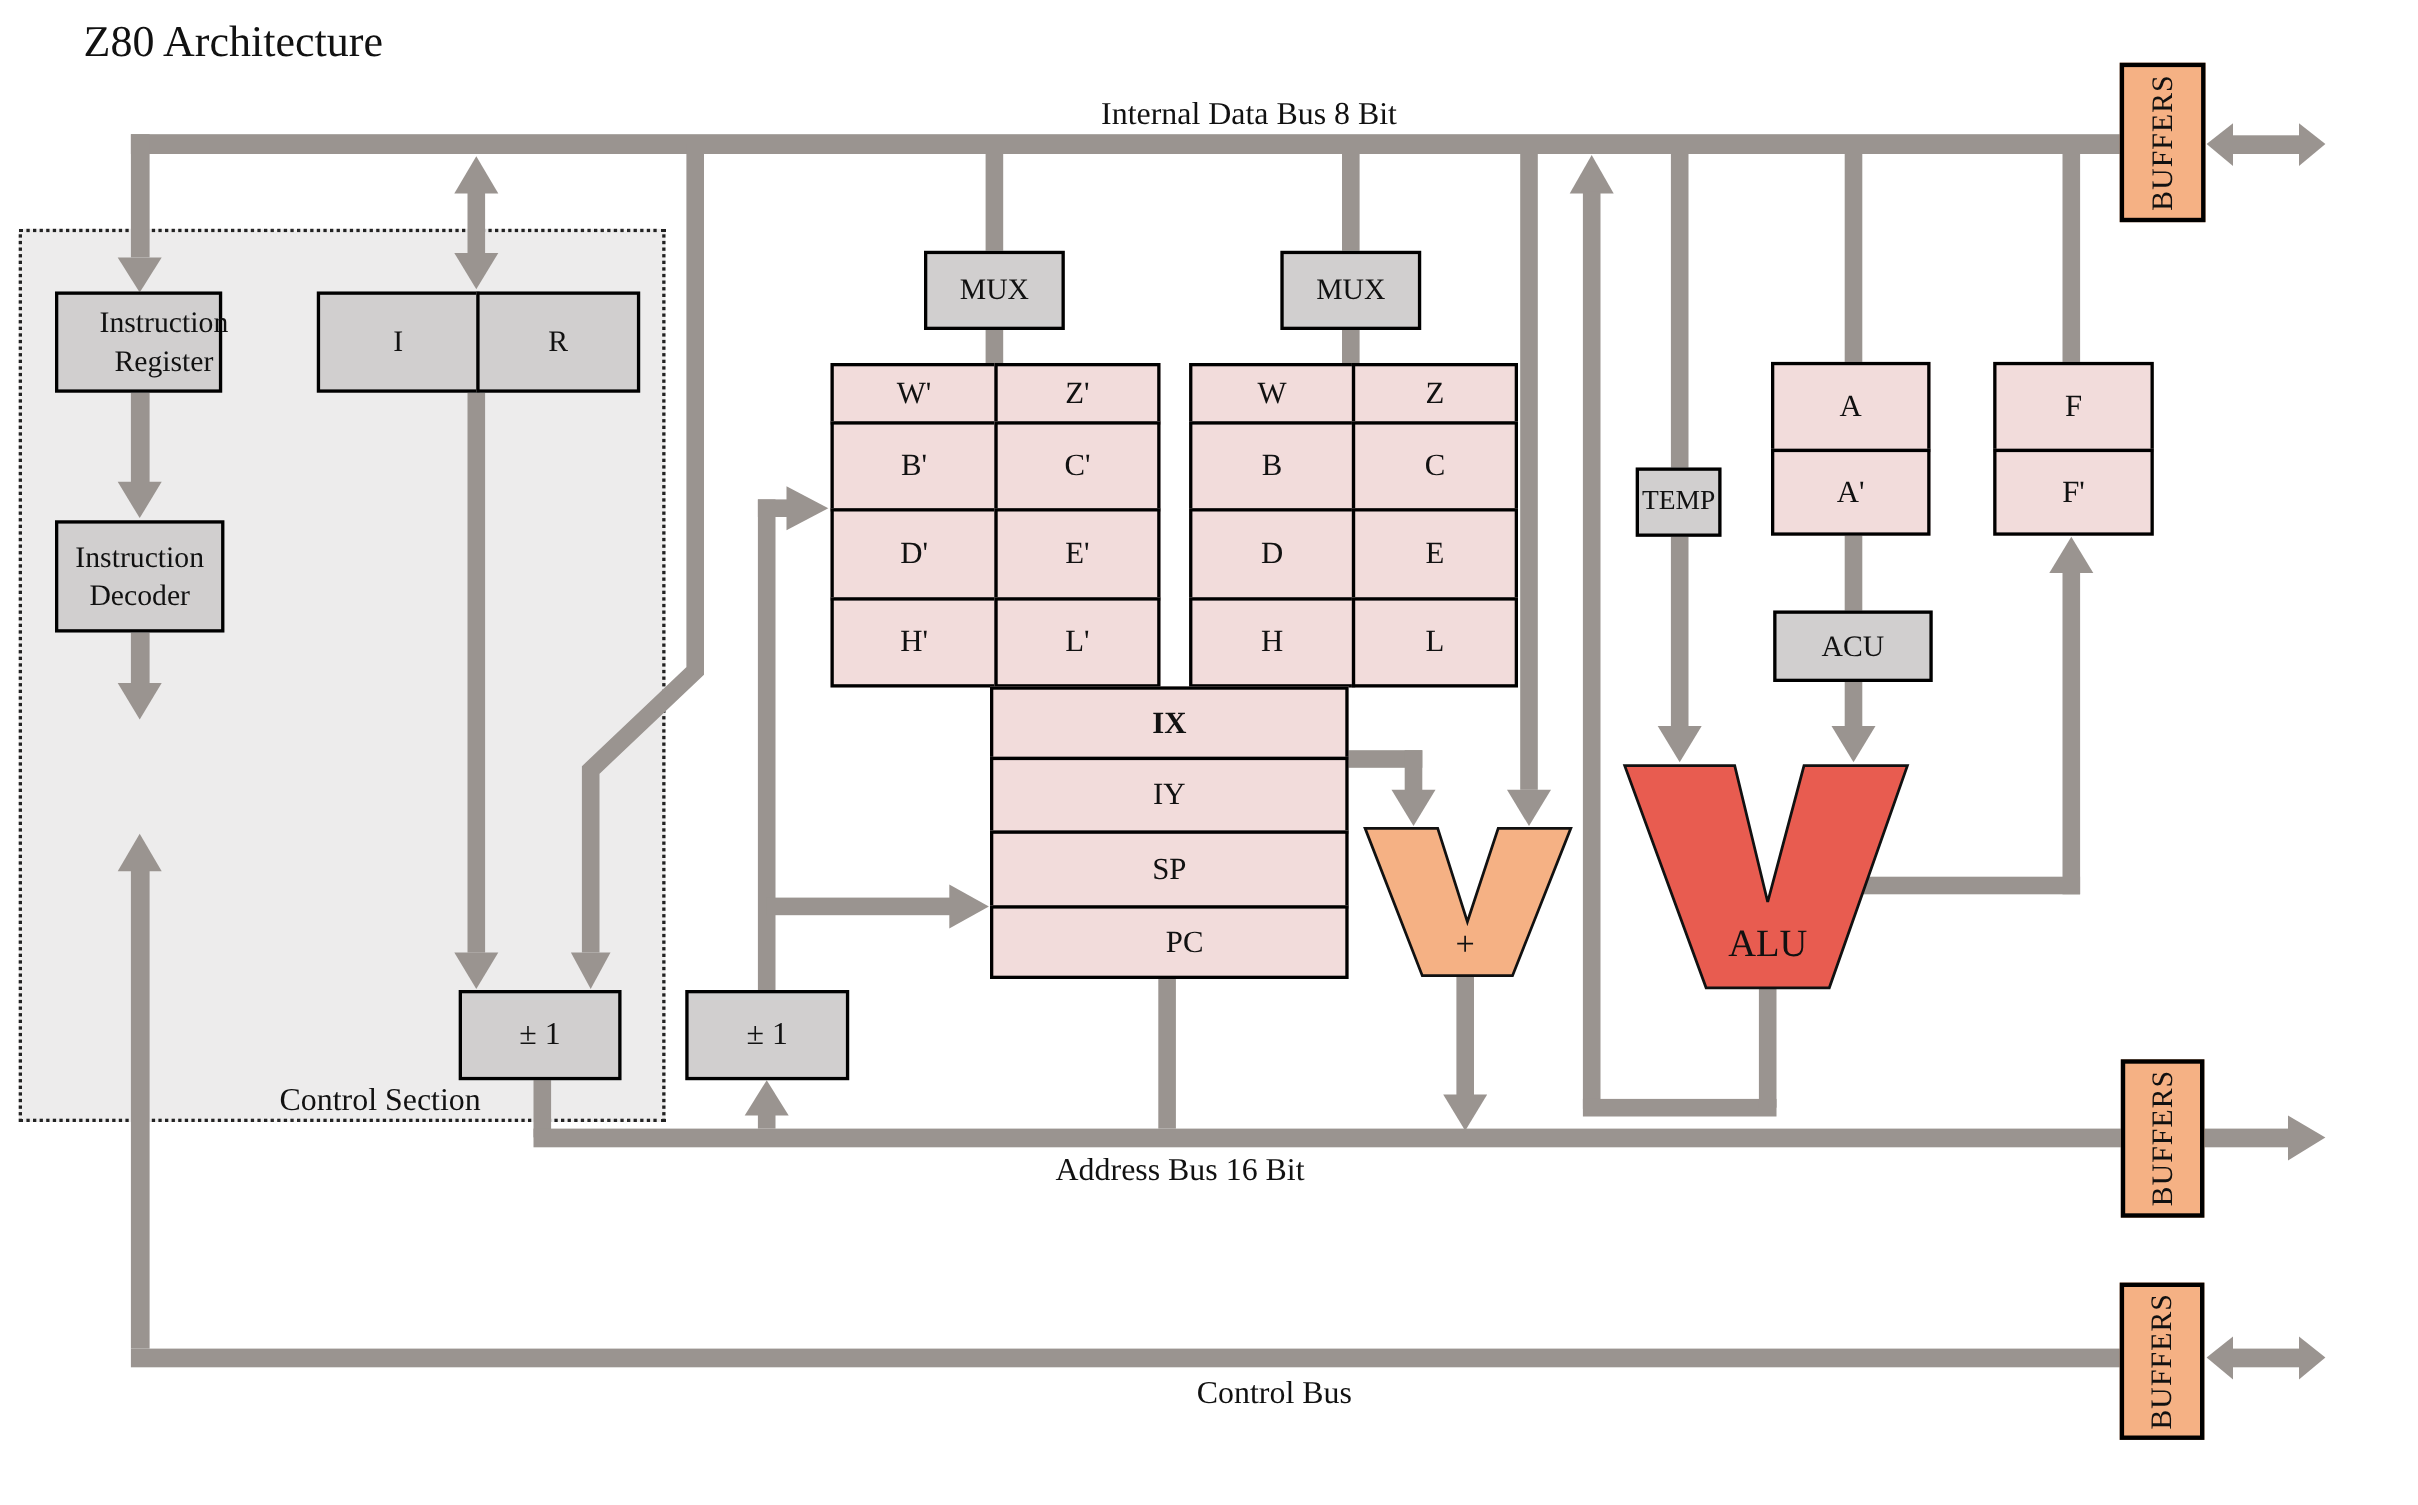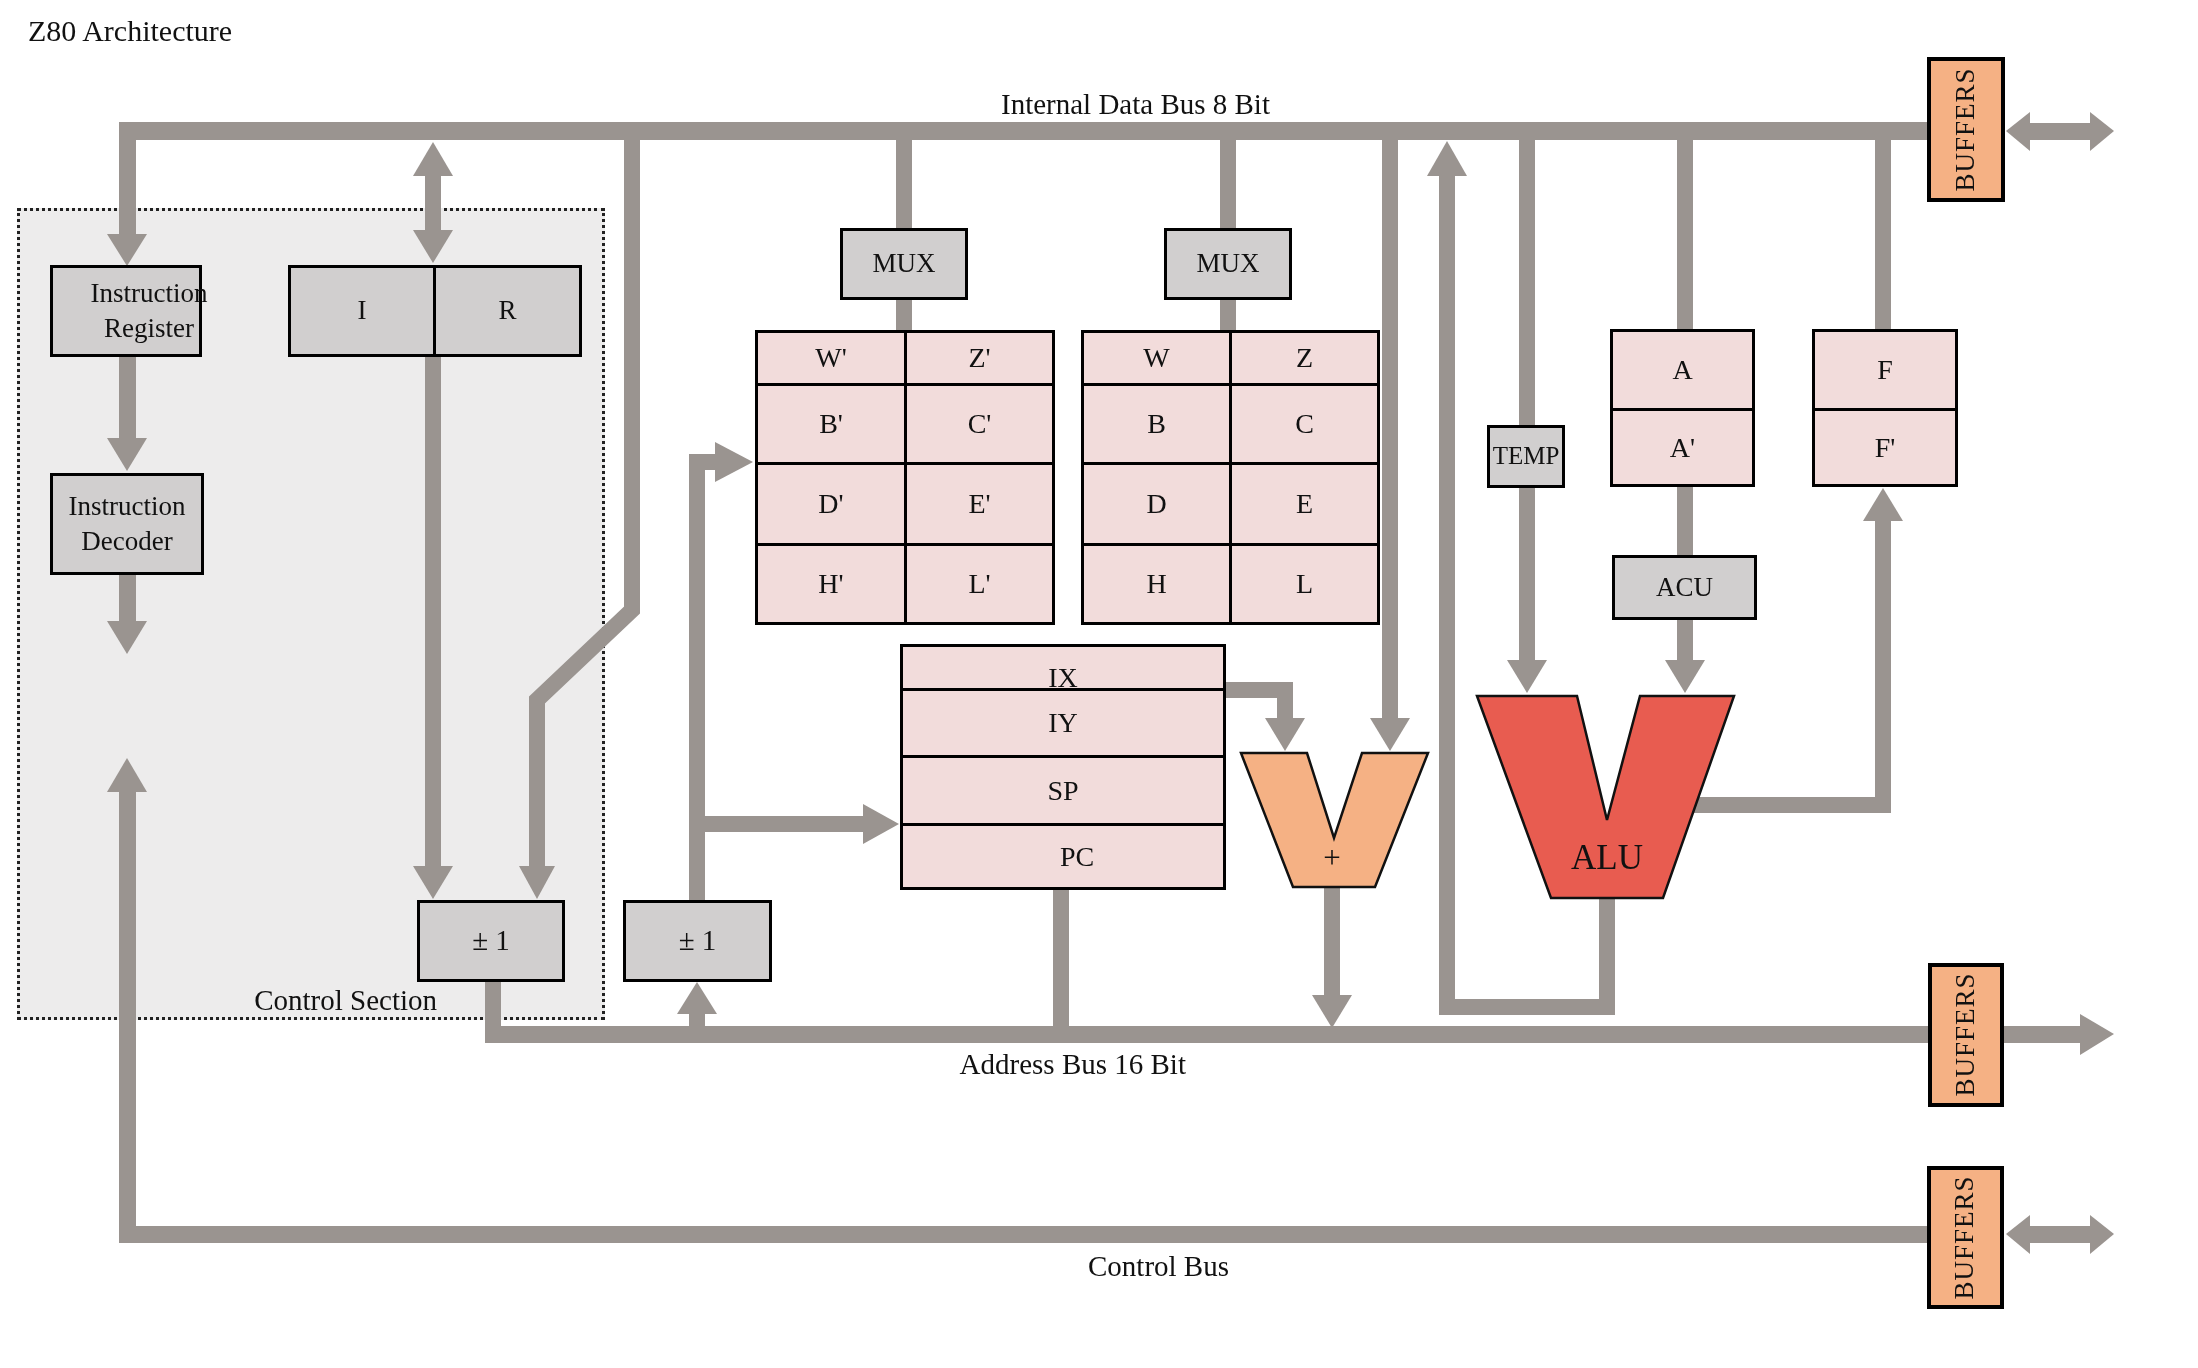--- a/index.html
+++ b/index.html
@@ -9,21 +9,21 @@
   .section{position:absolute;left:17px;top:208px;width:588px;height:812px;
            background:#EDECEC;border:3px dotted #222;box-sizing:border-box;z-index:1;}
   .box{position:absolute;box-sizing:border-box;border:3px solid #000;background:#D1CFCF;
        display:flex;align-items:center;justify-content:center;text-align:center;
        font-size:27px;line-height:1.3;z-index:3;}
   .buffer{background:#F5B184;border-width:4px;}
   .buffer span{transform:rotate(-90deg);white-space:nowrap;font-size:27px;letter-spacing:1px;}
   .cell{position:absolute;box-sizing:border-box;border:3px solid #000;background:#F2DCDB;
         display:flex;align-items:center;justify-content:center;font-size:28px;z-index:3;}
   .lbl{position:absolute;z-index:4;text-align:right;}
-  .title{font-size:30px;}
+  .title{font-size:40px;margin-left:48px;}
   .buslbl{font-size:29px;}
   .shape-lbl{position:absolute;z-index:4;text-align:center;font-size:35px;}
 </style>
 </head>
 <body>
 
 <div id="stage">
 
   <div class="section"></div>
 
@@ -147,21 +147,21 @@
 
   <div class="cell" style="left:1081px;top:330px;width:151px;height:56px;">W</div>
   <div class="cell" style="left:1229px;top:330px;width:151px;height:56px;">Z</div>
   <div class="cell" style="left:1081px;top:383px;width:151px;height:82px;">B</div>
   <div class="cell" style="left:1229px;top:383px;width:151px;height:82px;">C</div>
   <div class="cell" style="left:1081px;top:462px;width:151px;height:84px;">D</div>
   <div class="cell" style="left:1229px;top:462px;width:151px;height:84px;">E</div>
   <div class="cell" style="left:1081px;top:543px;width:151px;height:82px;">H</div>
   <div class="cell" style="left:1229px;top:543px;width:151px;height:82px;">L</div>
 
-  <div class="cell" style="left:900px;top:644px;width:326px;height:67px;">IX</div>
+  <div class="cell" style="left:900px;top:624px;width:326px;height:67px;font-weight:bold;">IX</div>
   <div class="cell" style="left:900px;top:688px;width:326px;height:70px;">IY</div>
   <div class="cell" style="left:900px;top:755px;width:326px;height:71px;">SP</div>
   <div class="cell" style="left:900px;top:823px;width:326px;height:67px;padding-left:28px;">PC</div>
 
   <div class="box" style="left:1487px;top:425px;width:78px;height:63px;font-size:25px;">TEMP</div>
   <div class="cell" style="left:1610px;top:329px;width:145px;height:82px;">A</div>
   <div class="cell" style="left:1610px;top:408px;width:145px;height:79px;">A'</div>
   <div class="box" style="left:1612px;top:555px;width:145px;height:65px;">ACU</div>
   <div class="cell" style="left:1812px;top:329px;width:146px;height:82px;">F</div>
   <div class="cell" style="left:1812px;top:408px;width:146px;height:79px;">F'</div>

